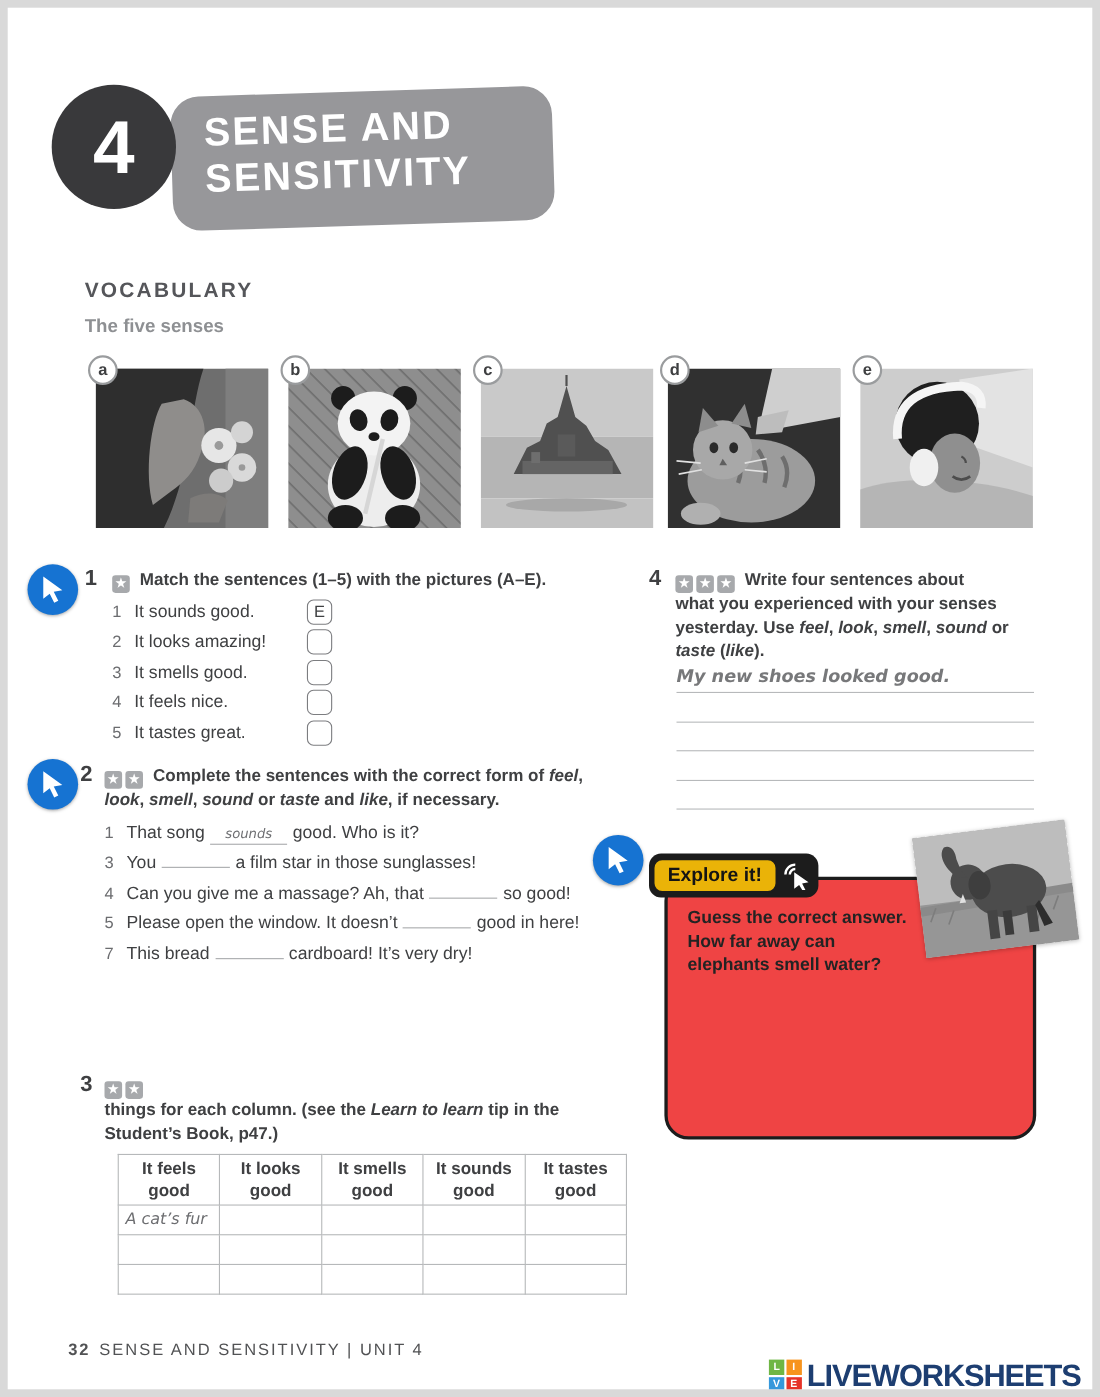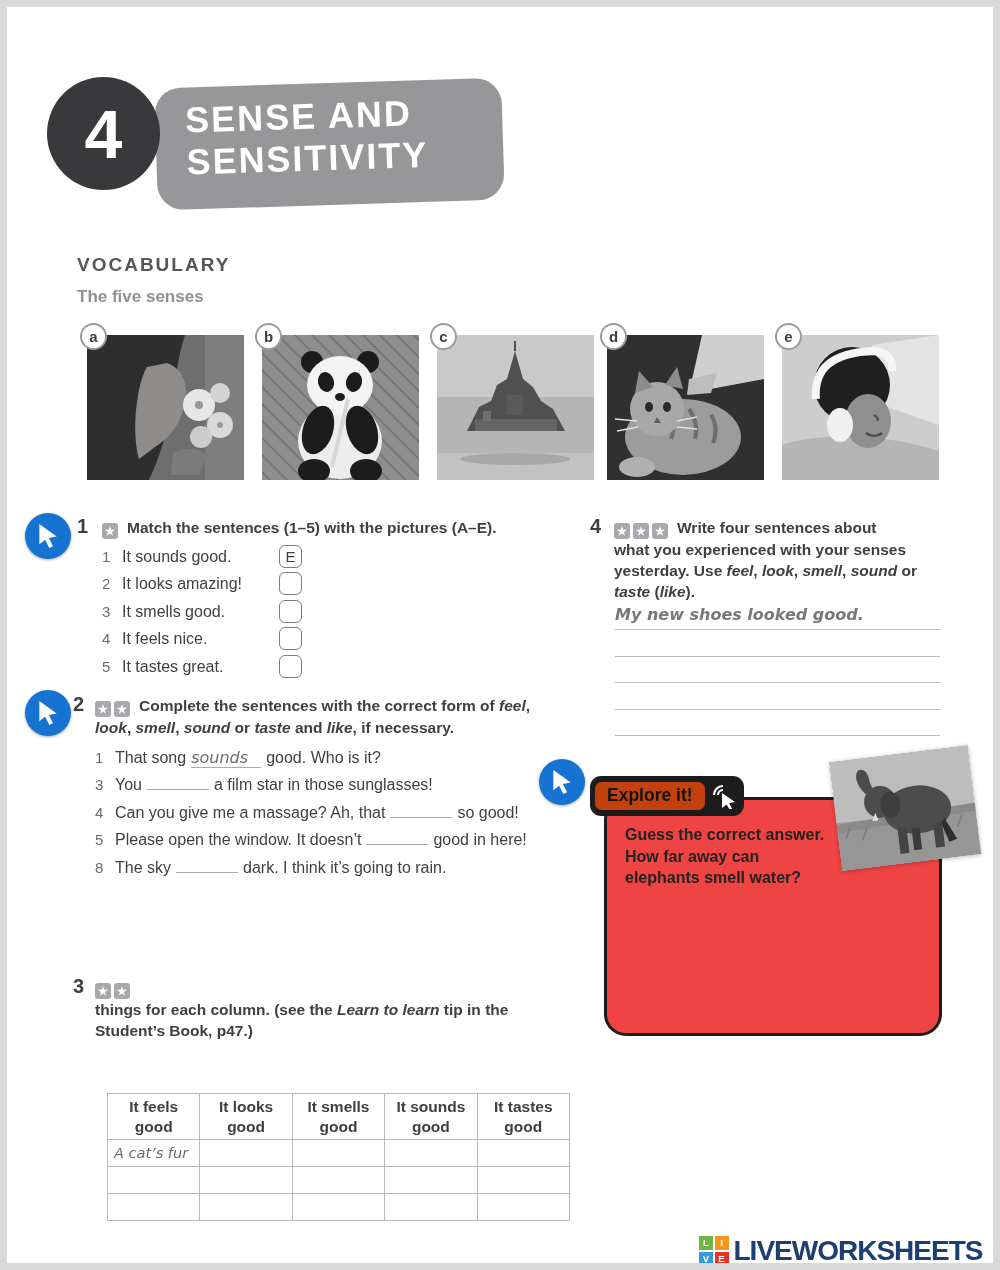--- a/index.html
+++ b/index.html
@@ -45,27 +45,27 @@
   .ex1-row { position:relative; height:27.4px; line-height:27.4px; font-size:16px; }
   .inum { display:inline-block; width:20px; color:#6b6c6f; font-size:15px; }
   .ansbox { position:absolute; left:177px; top:2px; width:23px; height:23px;
             background:#fff; border:1.5px solid #7c7d80; border-radius:6px;
             text-align:center; line-height:21px; font-size:15px; color:#3f4042; }
 
   .ex2-items { position:absolute; left:88px; top:737px; width:478px; }
   .ex2-row { height:27.4px; line-height:27.4px; font-size:16px; white-space:nowrap; }
   .blank { display:inline-block; width:62px; height:14px;
            border-bottom:1.5px solid #a8aaac; margin:0 5px; }
-  .blank.filled { width:70px; height:auto; 
+  .blank.filled { width:70px; height:auto; text-align:center;
            font-family:"DejaVu Sans", sans-serif; font-style:italic;
-           font-size:16px; color:#6d6e71; line-height:18px; }
+           font-size:12px; color:#6d6e71; line-height:18px; }
 
   .hand { font-family:"DejaVu Sans", sans-serif; font-style:italic; color:#6d6e71; }
 
-  table.senses { position:absolute; left:100px; top:1086px; width:463px;
+  table.senses { position:absolute; left:100px; top:1042px; width:463px;
            border-collapse:collapse; table-layout:fixed; }
   table.senses th, table.senses td { border:1px solid #b6b8ba; }
   table.senses th { height:46px; font-size:15.5px; font-weight:bold; color:#3f4042;
            text-align:center; vertical-align:middle; line-height:20px; padding:2px; }
   table.senses td { height:27px; font-size:14.5px; padding:1px 6px; vertical-align:middle; }
 
   .ex4-write { position:absolute; left:608px; top:598px; width:325px; }
   .ex4-example { height:25px; border-bottom:1.5px solid #b7b9bb;
            font-family:"DejaVu Sans", sans-serif; font-style:italic;
            font-size:16px; color:#77787a;font-weight:bold; }
@@ -76,21 +76,21 @@
            background:#1673d2; box-shadow:0 1px 3px rgba(0,0,0,.35), 0 0 0 2px #fff;
            display:flex; align-items:center; justify-content:center; }
   .cursor-btn svg { width:26px; height:26px; }
 
   
   .explore-box { position:absolute; left:597px; top:790px; width:338px; height:239px;
            background:#ef4444; border:3px solid #1c1c1c; border-radius:22px; z-index:3; }
   .explore-tab { position:absolute; left:583px; top:769px; height:40px;
            background:#1c1c1c; border-radius:11px; display:flex; align-items:center;
            padding:3px; z-index:6; }
-  .explore-pill { background:#c2410c; border:2.5px solid #1c1c1c; border-radius:9px;
+  .explore-pill { background:#eab308; border:2.5px solid #1c1c1c; border-radius:9px;
            font-size:17.5px; font-weight:bold; color:#141414; padding:3px 12px 4px 12px; }
   .explore-click { width:34px; display:flex; align-items:center; justify-content:center; }
   .explore-click svg { width:26px; height:26px; }
   .explore-content { position:absolute; left:18px; top:24px; width:302px;
            font-size:16px; font-weight:bold; color:#232323; line-height:21.5px; }
   .explore-q { width:208px; }
   .explore-opts { margin:9px 0 10px 0; }
   .explore-opts .opt { margin-right:26px; }
   .explore-opts .opt-label { margin-right:10px; }
   .elephant { position:absolute; left:828px; top:746px; width:140px; height:110px;
@@ -266,21 +266,21 @@
     <div class="ex2-row">
       <span class="inum">3</span><span>You</span><span class="blank"></span><span>a film star in those sunglasses!</span>
     </div>
     <div class="ex2-row">
       <span class="inum">4</span><span>Can you give me a massage? Ah, that</span><span class="blank"></span><span>so good!</span>
     </div>
     <div class="ex2-row">
       <span class="inum">5</span><span>Please open the window. It doesn’t</span><span class="blank"></span><span>good in here!</span>
     </div>
     <div class="ex2-row">
-      <span class="inum">8</span><span>The sky</span><span class="blank"></span><span>dark. I think it’s going to rain.</span>
+      <span class="inum">7</span><span>This bread</span><span class="blank"></span><span>cardboard! It’s very dry!</span>
     </div>
   </div>
 
   <div class="ex-num" style="left:66px; top:968px;">3</div>
   <div class="instr" style="left:88px; top:970px; width:490px;">
     <span class="star"></span><span class="star"></span><span class="star-gap"></span><span><br><span>things for each column. (see the </span><i>Learn to learn</i><span> tip in the</span><br><span>Student’s Book, p47.)</span></span>
   </div>
   <table class="senses">
     <tbody>
         <tr>
@@ -358,20 +358,23 @@
       <path d="M36,40 C26,30 22,18 28,12 C34,10 38,16 38,24 C40,32 42,38 46,42 Z" fill="#4c4c4c"></path>
       <ellipse cx="56" cy="50" rx="10" ry="13" fill="#3e3e3e"></ellipse>
       <path d="M40,56 L36,64 L42,64 Z" fill="#e0e0e0"></path>
       <rect x="60" y="74" width="9" height="26" fill="#454545"></rect>
       <rect x="96" y="74" width="9" height="24" fill="#454545"></rect>
       <rect x="74" y="76" width="8" height="22" fill="#3b3b3b"></rect>
       <path d="M108,70 L118,92 L110,94 L104,74 Z" fill="#2d2d2d"></path>
     </svg>
   </div>
 
+  <div class="footer-left">
+    <b>32</b><span>SENSE AND SENSITIVITY | UNIT 4</span>
+  </div>
   <div class="lw-logo">
     <span class="lw-squares">
       <span style="background:#6fb644">L</span>
       <span style="background:#f7941d">I</span>
       <span style="background:#3598db">V</span>
       <span style="background:#e63329">E</span>
     </span>
     <span class="lw-text">LIVEWORKSHEETS</span>
   </div>
 

